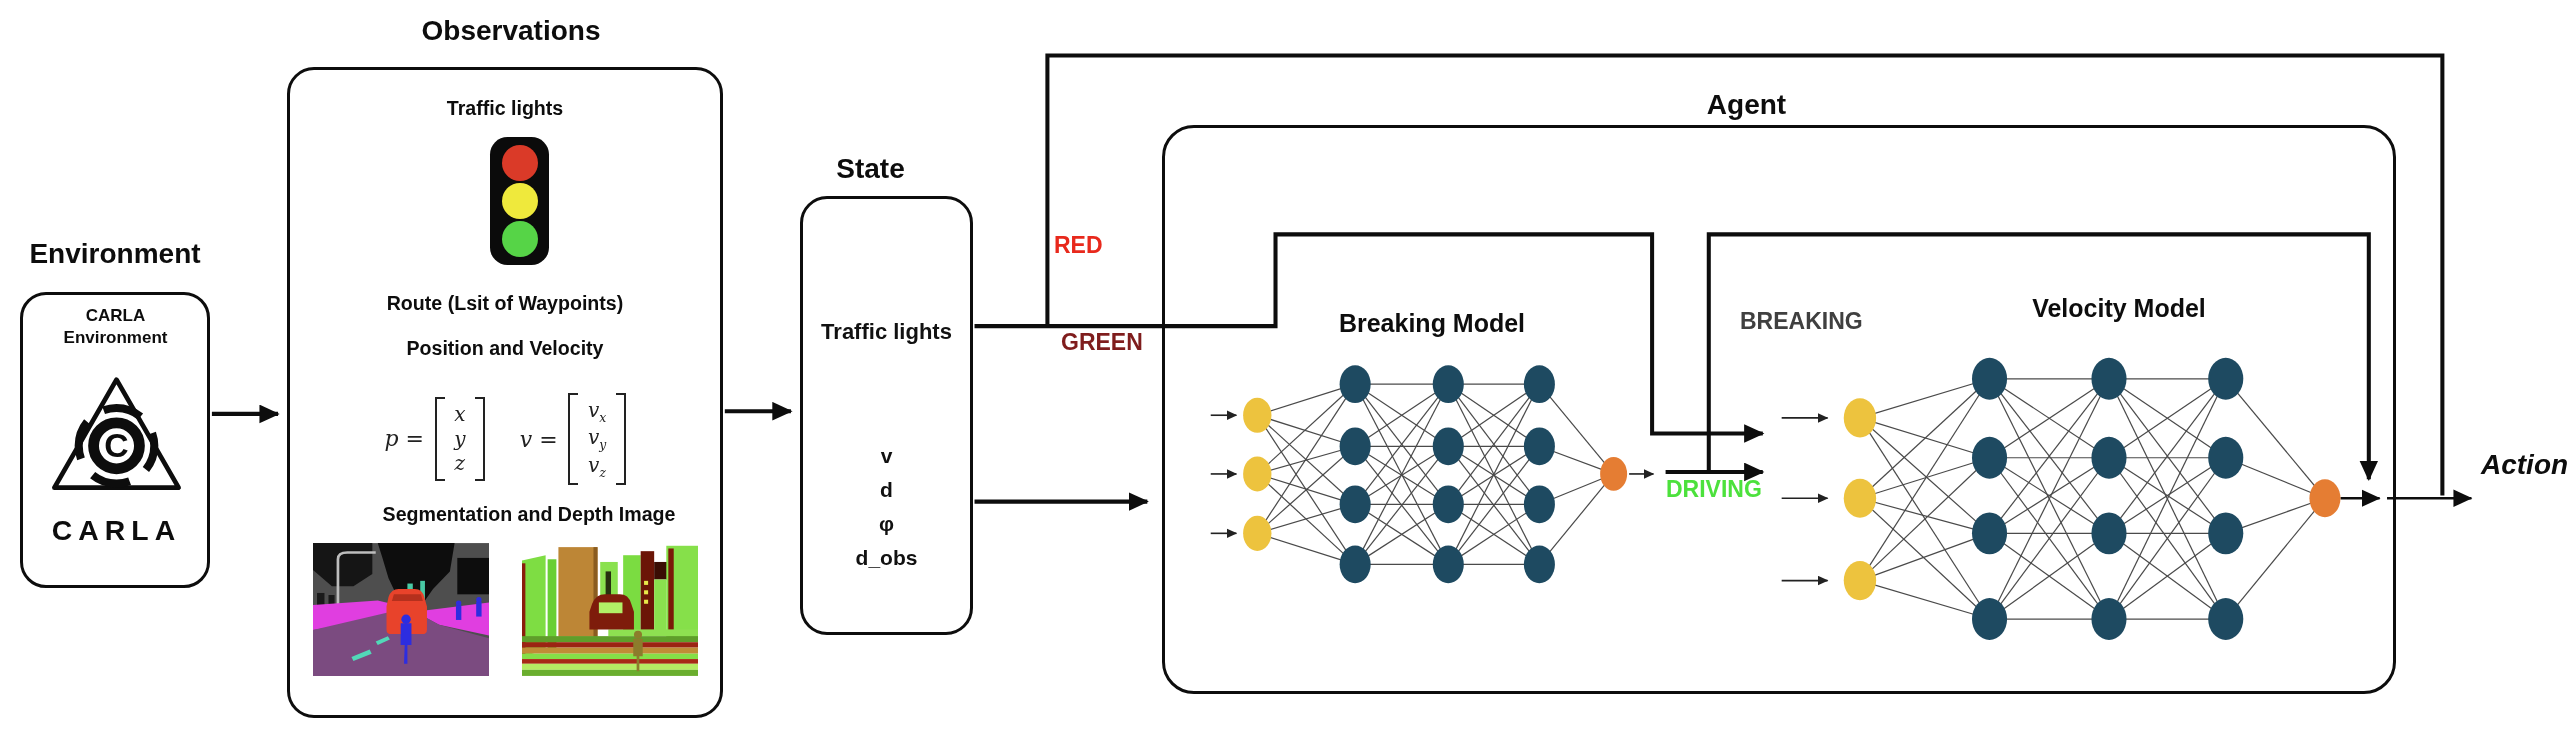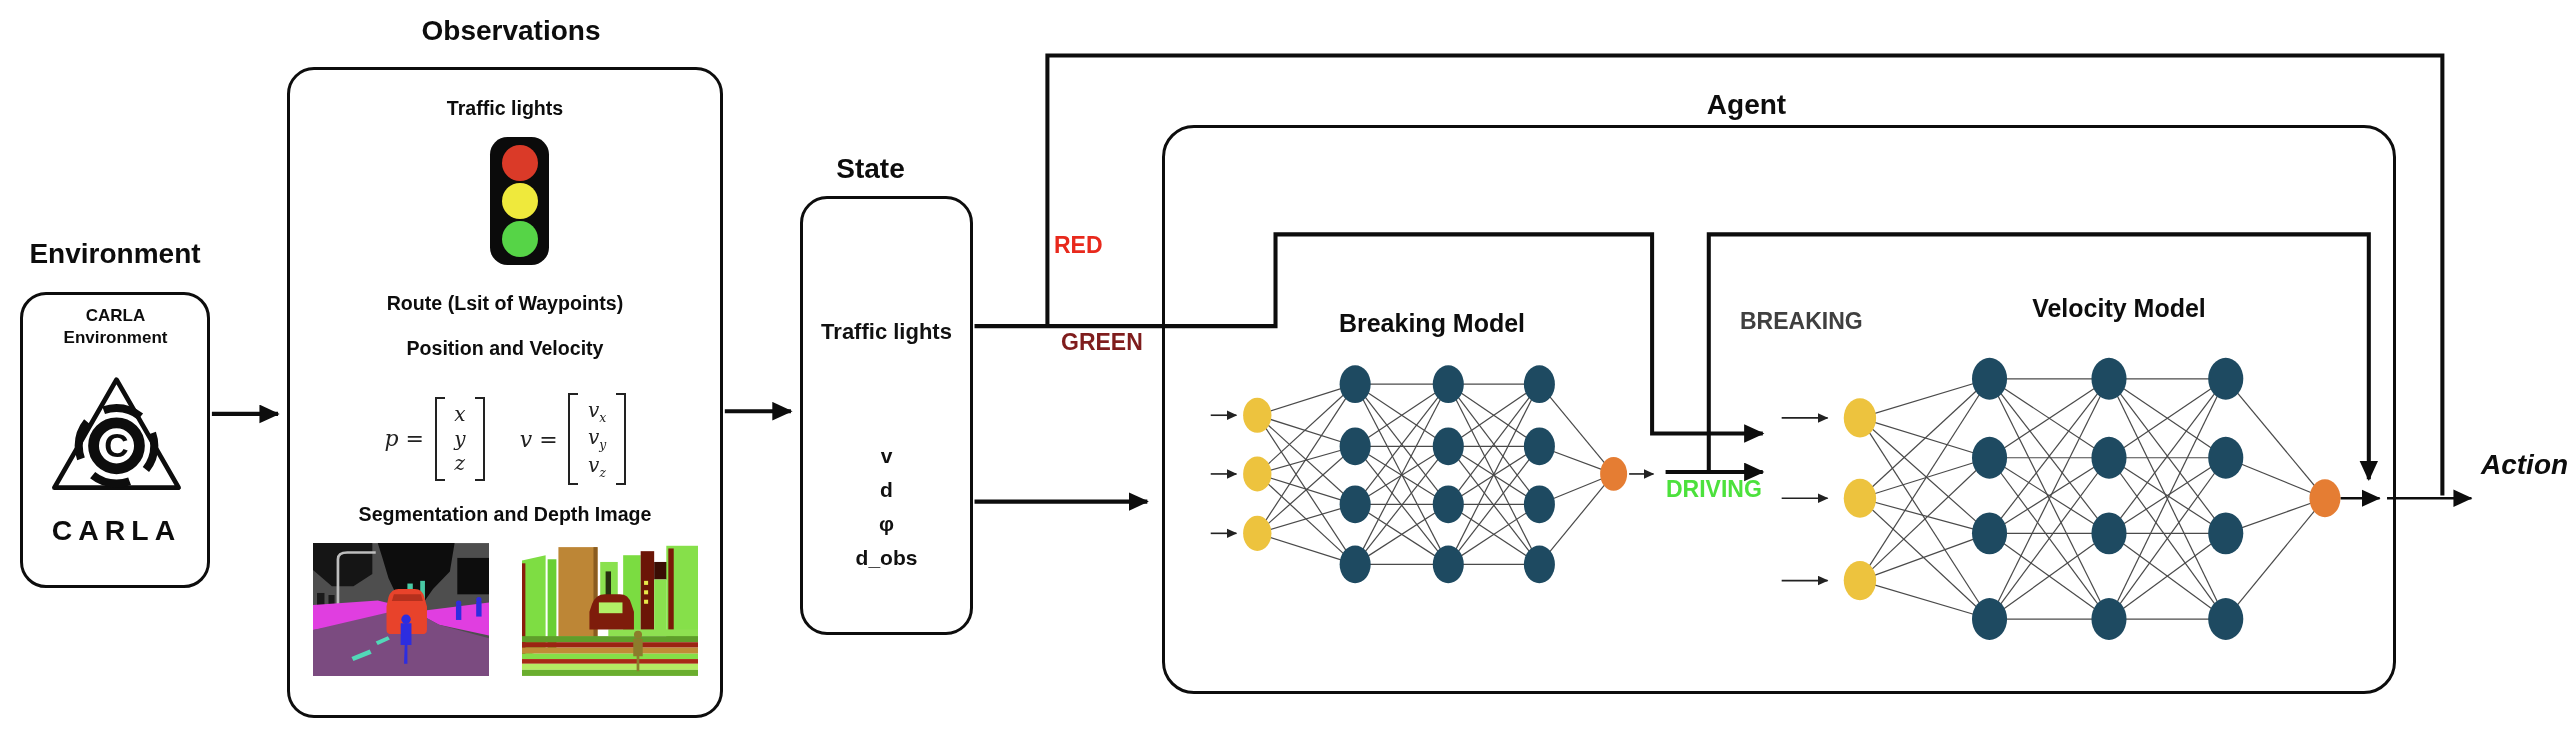--- a/index.html
+++ b/index.html
@@ -89,21 +89,21 @@
       <span class="brak-l"></span>
       <div class="vcol">
         <span><span>v</span><sub>x</sub></span>
         <span><span>v</span><sub>y</sub></span>
         <span><span>v</span><sub>z</sub></span>
       </div>
       <span class="brak-r"></span>
     </div>
   </div>
 
-  <div class="obs-lbl" style="top:503px;">Segmentation and Depth Image</div>
+  <div class="obs-lbl" style="top:503px;padding-left:24px;">Segmentation and Depth Image</div>
 
   <svg id="seg-img" class="obs-img" viewBox="0 0 261 197">
     <rect width="261" height="197" fill="#4e4e4e"></rect>
     <path d="M0,0 H88 V46 L60,64 H28 L0,40 Z" fill="#151515"></path>
     <path d="M96,0 H210 L203,42 L178,68 L157,98 L128,86 L112,52 L103,22 Z" fill="#0d0d0d"></path>
     <rect x="214" y="22" width="47" height="54" fill="#0d0d0d"></rect>
     <rect x="6" y="74" width="11" height="18" fill="#1a1a1a"></rect>
     <rect x="23" y="77" width="9" height="15" fill="#1a1a1a"></rect>
     <rect x="140" y="60" width="8" height="32" fill="#49c9a5"></rect>
     <rect x="159" y="56" width="7" height="28" fill="#49c9a5"></rect>

